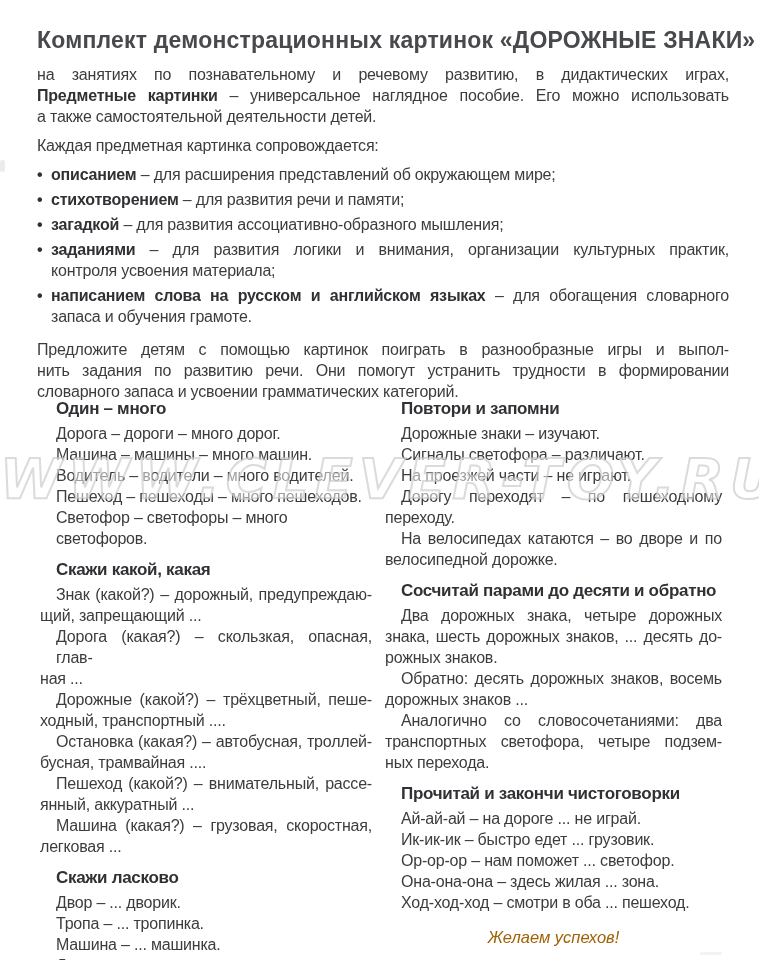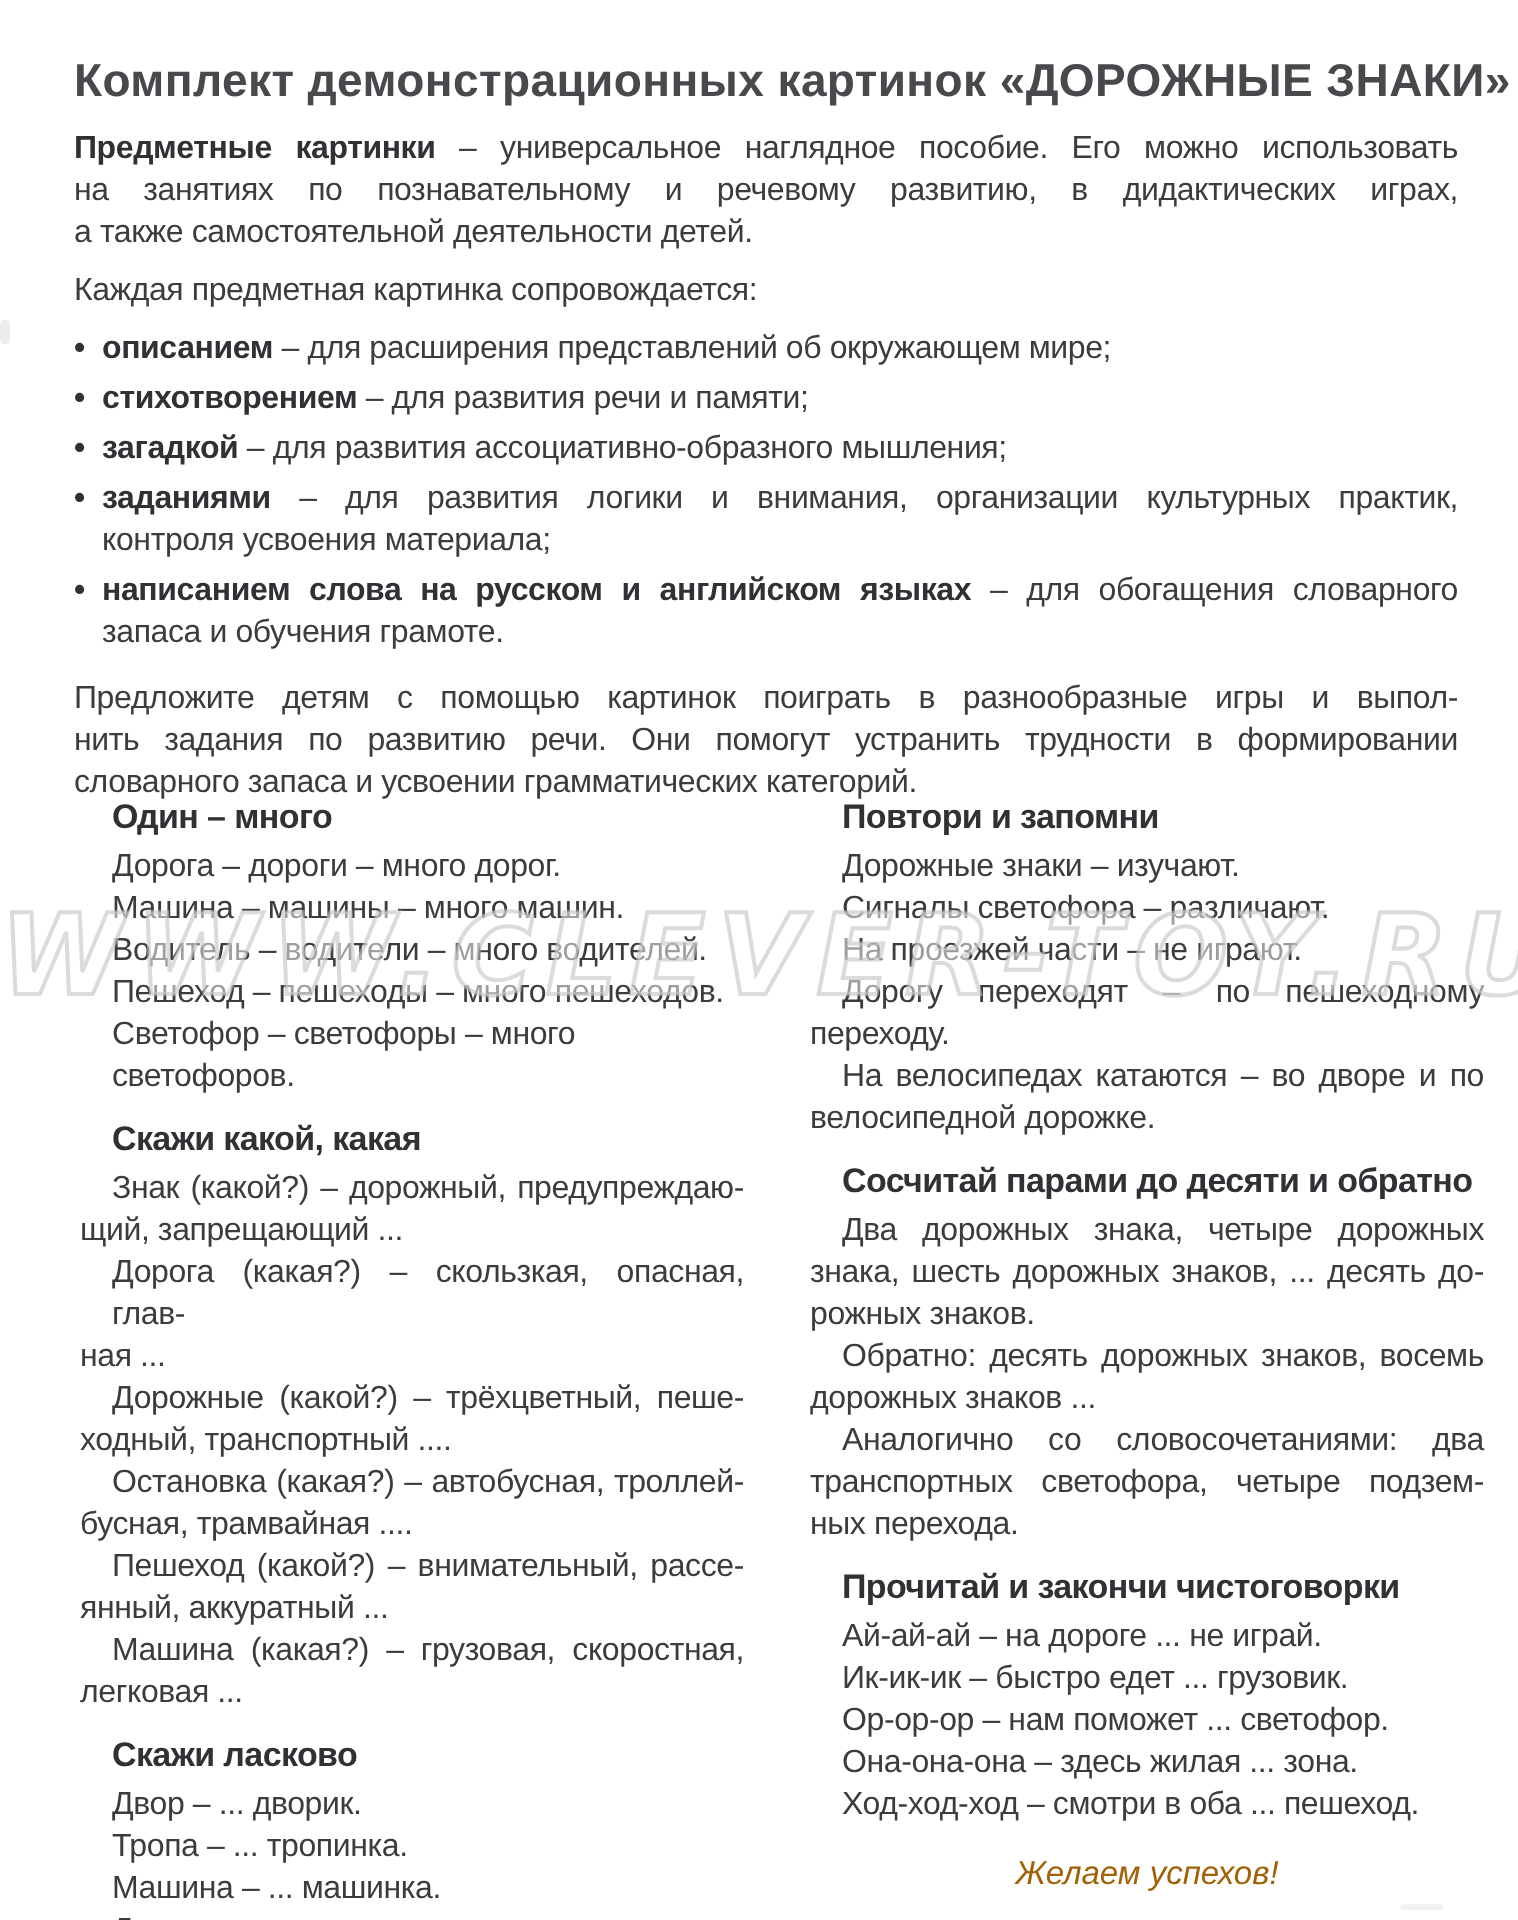--- a/index.html
+++ b/index.html
@@ -15,21 +15,21 @@
   .para{margin:0 0 8px 0;}
   .ln{font-size:16px;line-height:21px;letter-spacing:-0.2px;}
   .j{text-align:justify;text-align-last:justify;}
   .b{font-weight:bold;color:#303134;}
   .i{}
   .bullets{margin:0 0 12px 0;}
   .bi{position:relative;padding-left:14px;margin-bottom:4px;}
   .bi .dot{position:absolute;left:0;top:0;font-weight:bold;color:#303134;font-size:16px;line-height:21px;}
   .col{position:absolute;top:398px;z-index:1;}
   .col-left{left:40px;width:332px;}
-  .col-right{left:405px;width:337px;}
+  .col-right{left:385px;width:337px;}
   .sec-h{
     font-size:17px;font-weight:bold;color:#2f3033;line-height:21px;
     margin:10px 0 4px 16px;white-space:nowrap;letter-spacing:-0.3px;
   }
   .sec:first-child .sec-h{margin-top:0;}
   .col .ln{margin-left:16px;}
   .col .ln.out{margin-left:0;}
   .closing{
     font-style:italic;text-align:center;font-size:16.5px;color:#a16207;
     margin-top:14px;line-height:21px;
@@ -46,22 +46,22 @@
   .artifact-1{left:0;top:160px;width:5px;height:12px;}
   .artifact-2{left:700px;top:952px;width:22px;height:3px;opacity:0.35;}
 </style>
 </head>
 <body>
 
 <div class="page">
   <h1 class="title">Комплект демонстрационных картинок «ДОРОЖНЫЕ ЗНАКИ»</h1>
   <div id="intro">
       <div class="para">
+        <div class="ln j"><span>на занятиях по познавательному и речевому развитию, в дидактических играх,</span></div>
         <div class="ln j"><span class="b">Предметные картинки</span><span> – универсальное наглядное пособие. Его можно использовать</span></div>
-        <div class="ln j"><span>на занятиях по познавательному и речевому развитию, в дидактических играх,</span></div>
         <div class="ln"><span>а также самостоятельной деятельности детей.</span></div>
       </div>
       <div class="para">
         <div class="ln"><span>Каждая предметная картинка сопровождается:</span></div>
       </div>
       <div class="bullets">
         <div class="bi">
           <span class="dot">•</span>
           <div class="ln"><span class="b">описанием</span><span> – для расширения представлений об окружающем мире;</span></div>
         </div>

